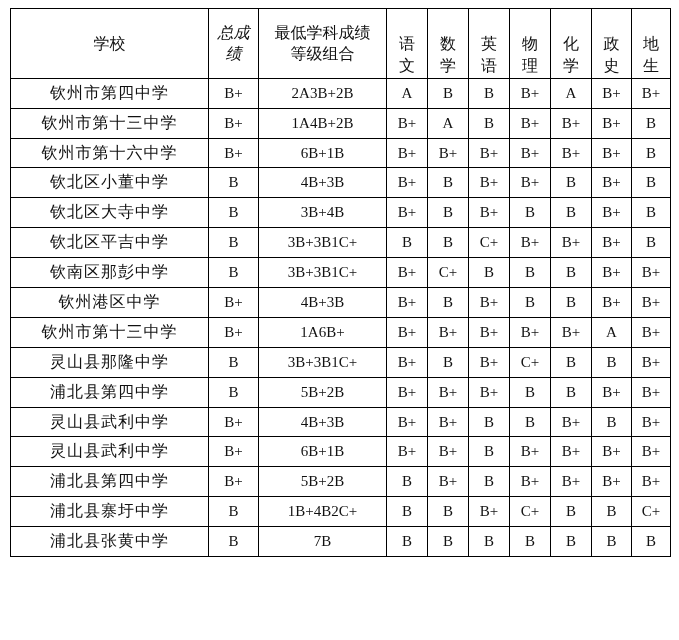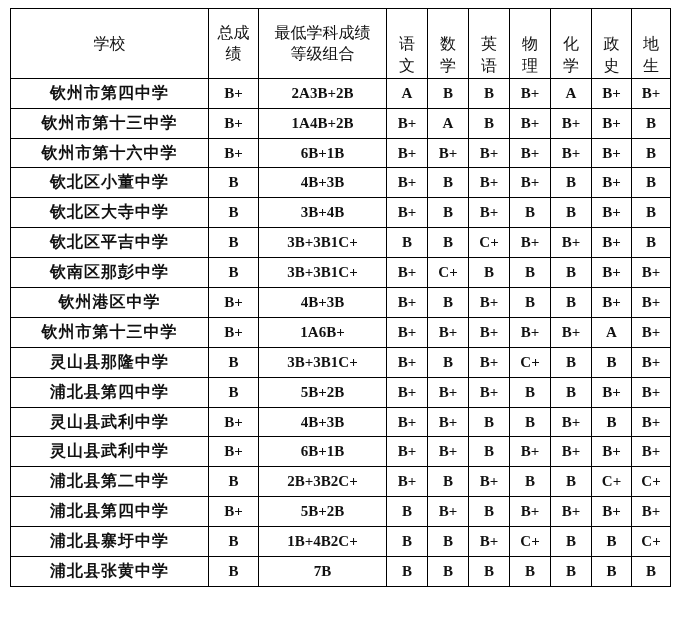--- a/index.html
+++ b/index.html
@@ -25,36 +25,37 @@
   .score-table th,
   .score-table td {
     border: 1px solid #000000;
     text-align: center;
     vertical-align: middle;
     padding: 0 2px;
     overflow: hidden;
     background: #ffffff;
   }
   .score-table thead tr { height: 56px; padding-left: 33px; }
-  .score-table tbody tr { height: 29.9px; font-weight: bold; }
+  .score-table tbody tr { height: 29.9px; }
   .score-table th {
     font-weight: normal;
     font-size: 16px;
     line-height: 1.35;
   }
   .th-combo { letter-spacing: 0px; }
   .th-combo .wrapbox {
     display: inline-block;
     width: 104px;
     word-break: break-all;
   }
   .th-total .wrapbox {
     display: inline-block;
     width: 34px;
     word-break: break-all;
+    font-style: italic;
   }
   .th-subject .vtext {
     display: inline-block;
     width: 1.05em;
     word-break: break-all;
     line-height: 1.4;
     margin-top: 24px;
   }
   td.cell-school {
     font-size: 16px;
@@ -262,32 +263,20 @@
     <td class="cell-combo">6B+1B</td>
     <td class="cell-grade">B+</td>
     <td class="cell-grade">B+</td>
     <td class="cell-grade">B</td>
     <td class="cell-grade">B+</td>
     <td class="cell-grade">B+</td>
     <td class="cell-grade">B+</td>
     <td class="cell-grade">B+</td>
   </tr>
 
-  <tr>
-    <td class="cell-school">浦北县第二中学</td>
-    <td class="cell-grade">B</td>
-    <td class="cell-combo">2B+3B2C+</td>
-    <td class="cell-grade">B+</td>
-    <td class="cell-grade">B</td>
-    <td class="cell-grade">B+</td>
-    <td class="cell-grade">B</td>
-    <td class="cell-grade">B</td>
-    <td class="cell-grade">C+</td>
-    <td class="cell-grade">C+</td>
-  </tr>
 
   <tr>
     <td class="cell-school">浦北县第四中学</td>
     <td class="cell-grade">B+</td>
     <td class="cell-combo">5B+2B</td>
     <td class="cell-grade">B</td>
     <td class="cell-grade">B+</td>
     <td class="cell-grade">B</td>
     <td class="cell-grade">B+</td>
     <td class="cell-grade">B+</td>

